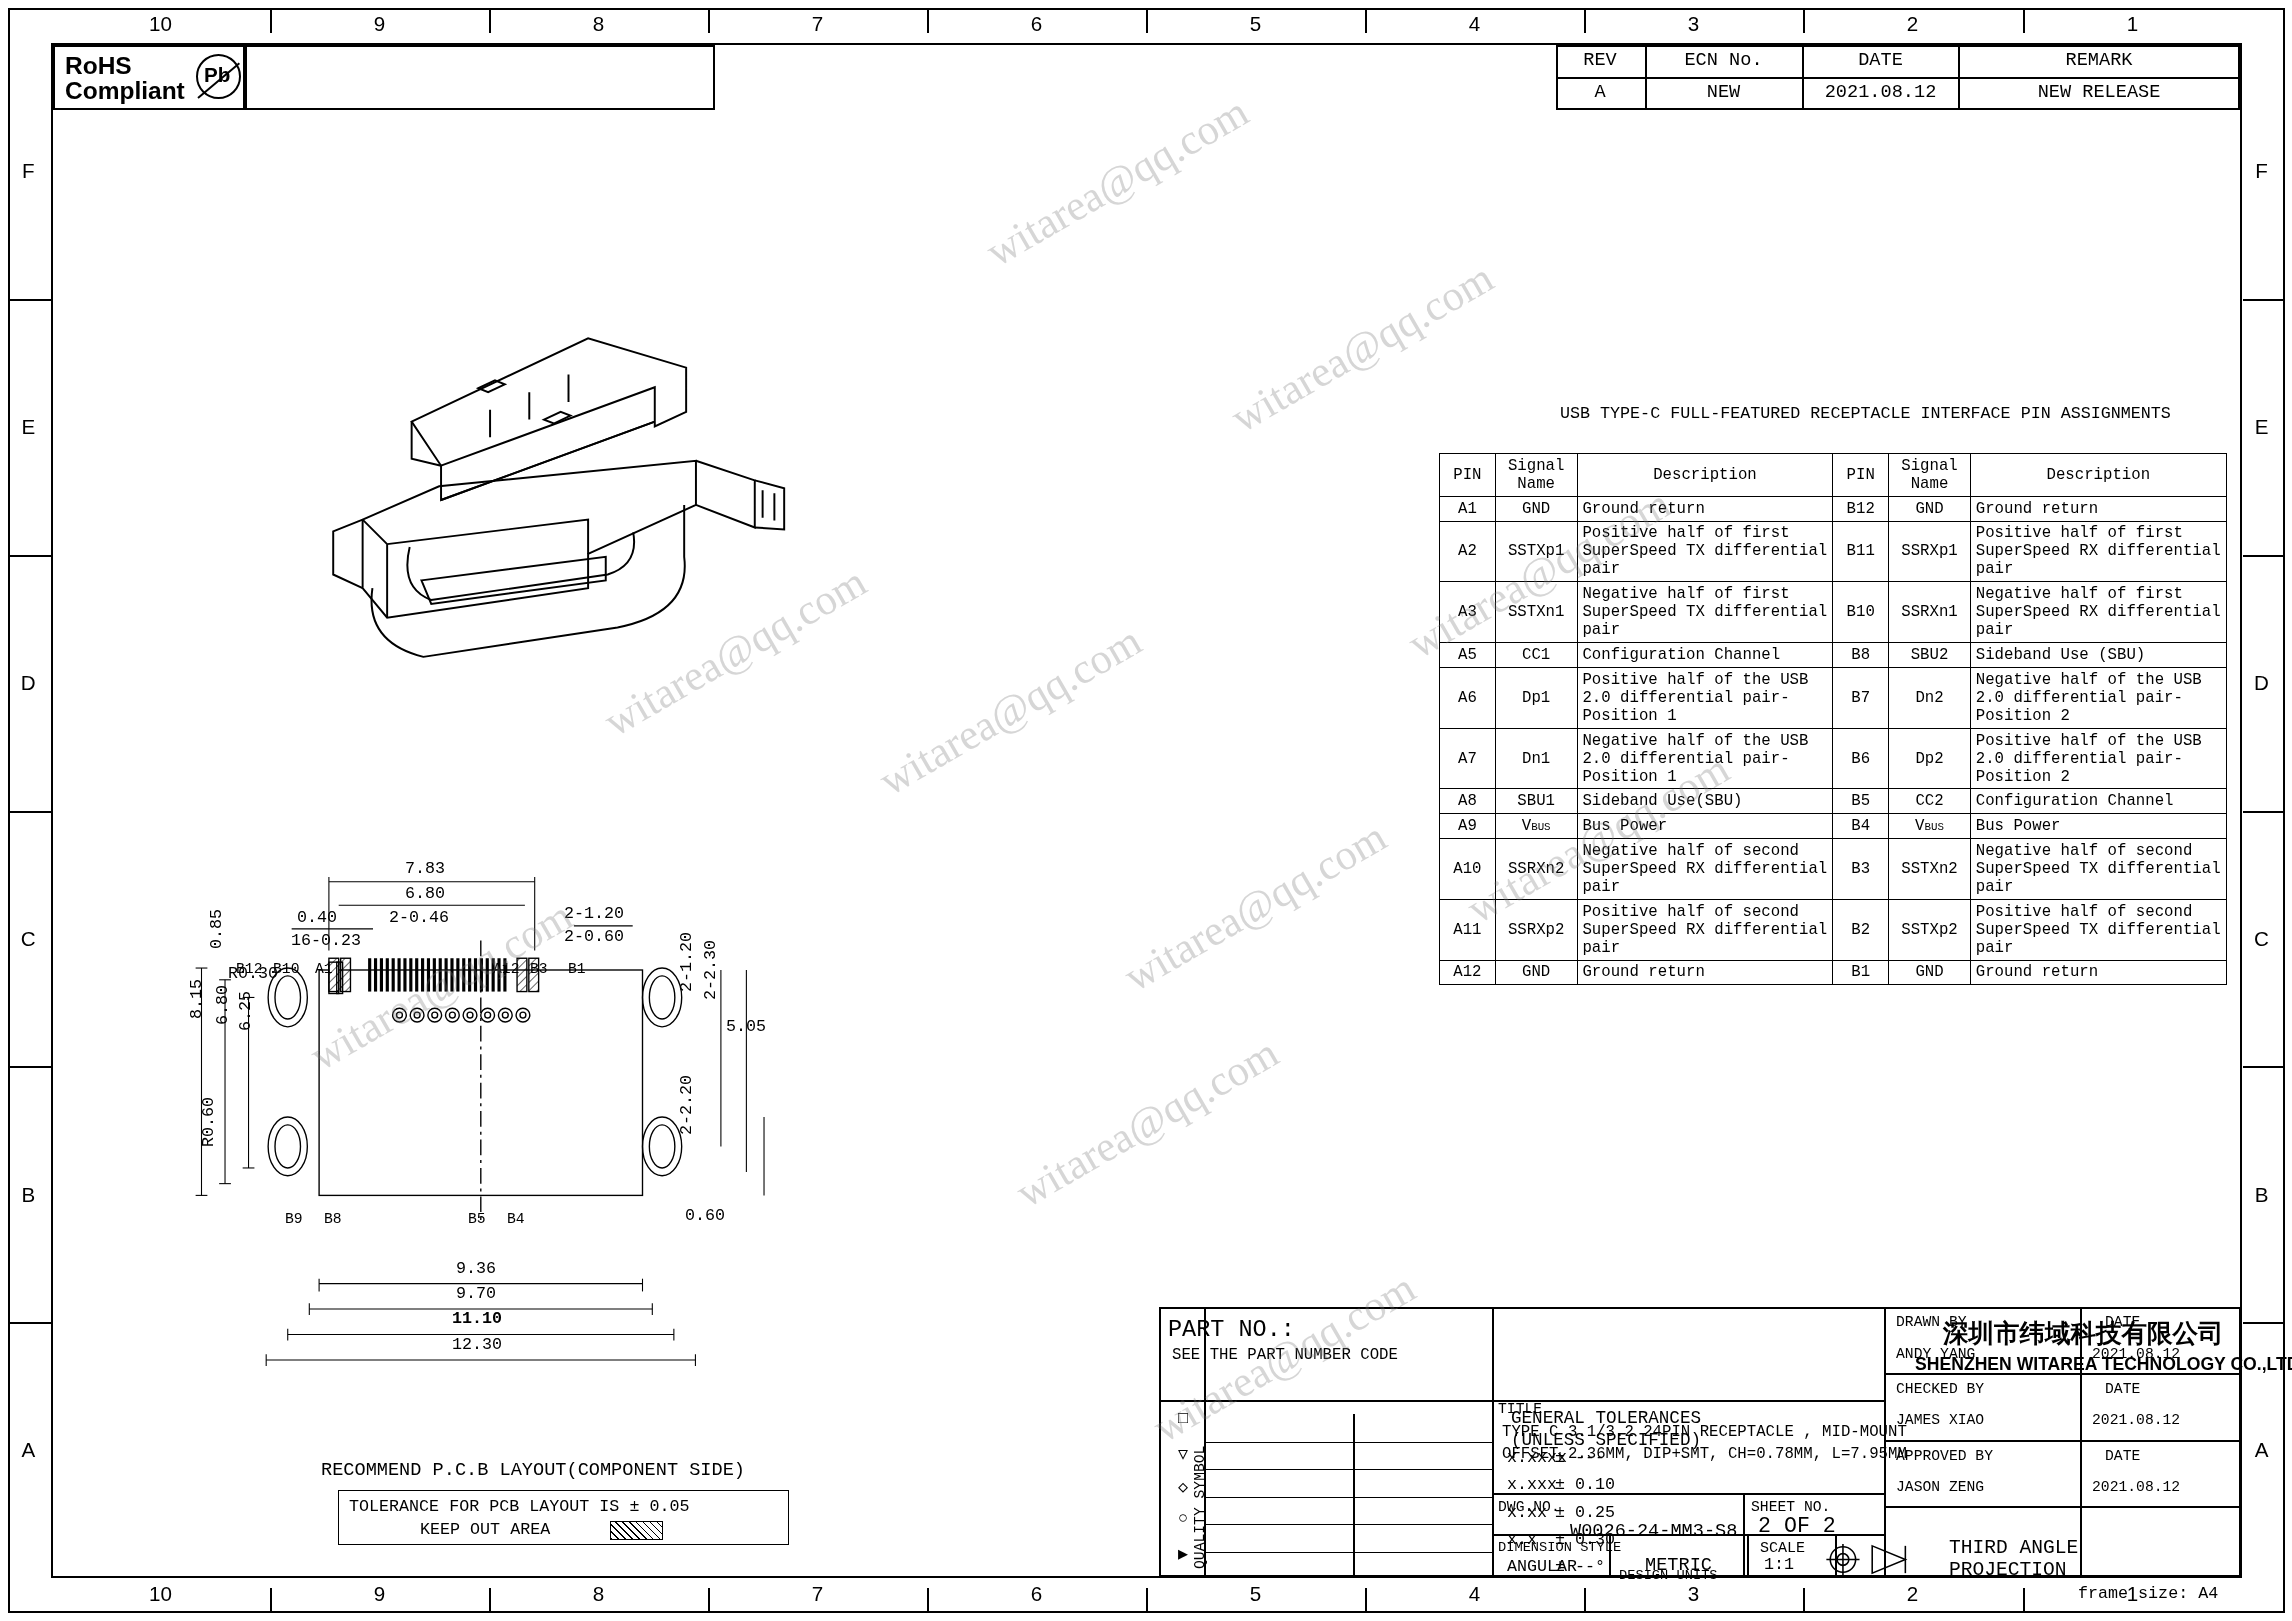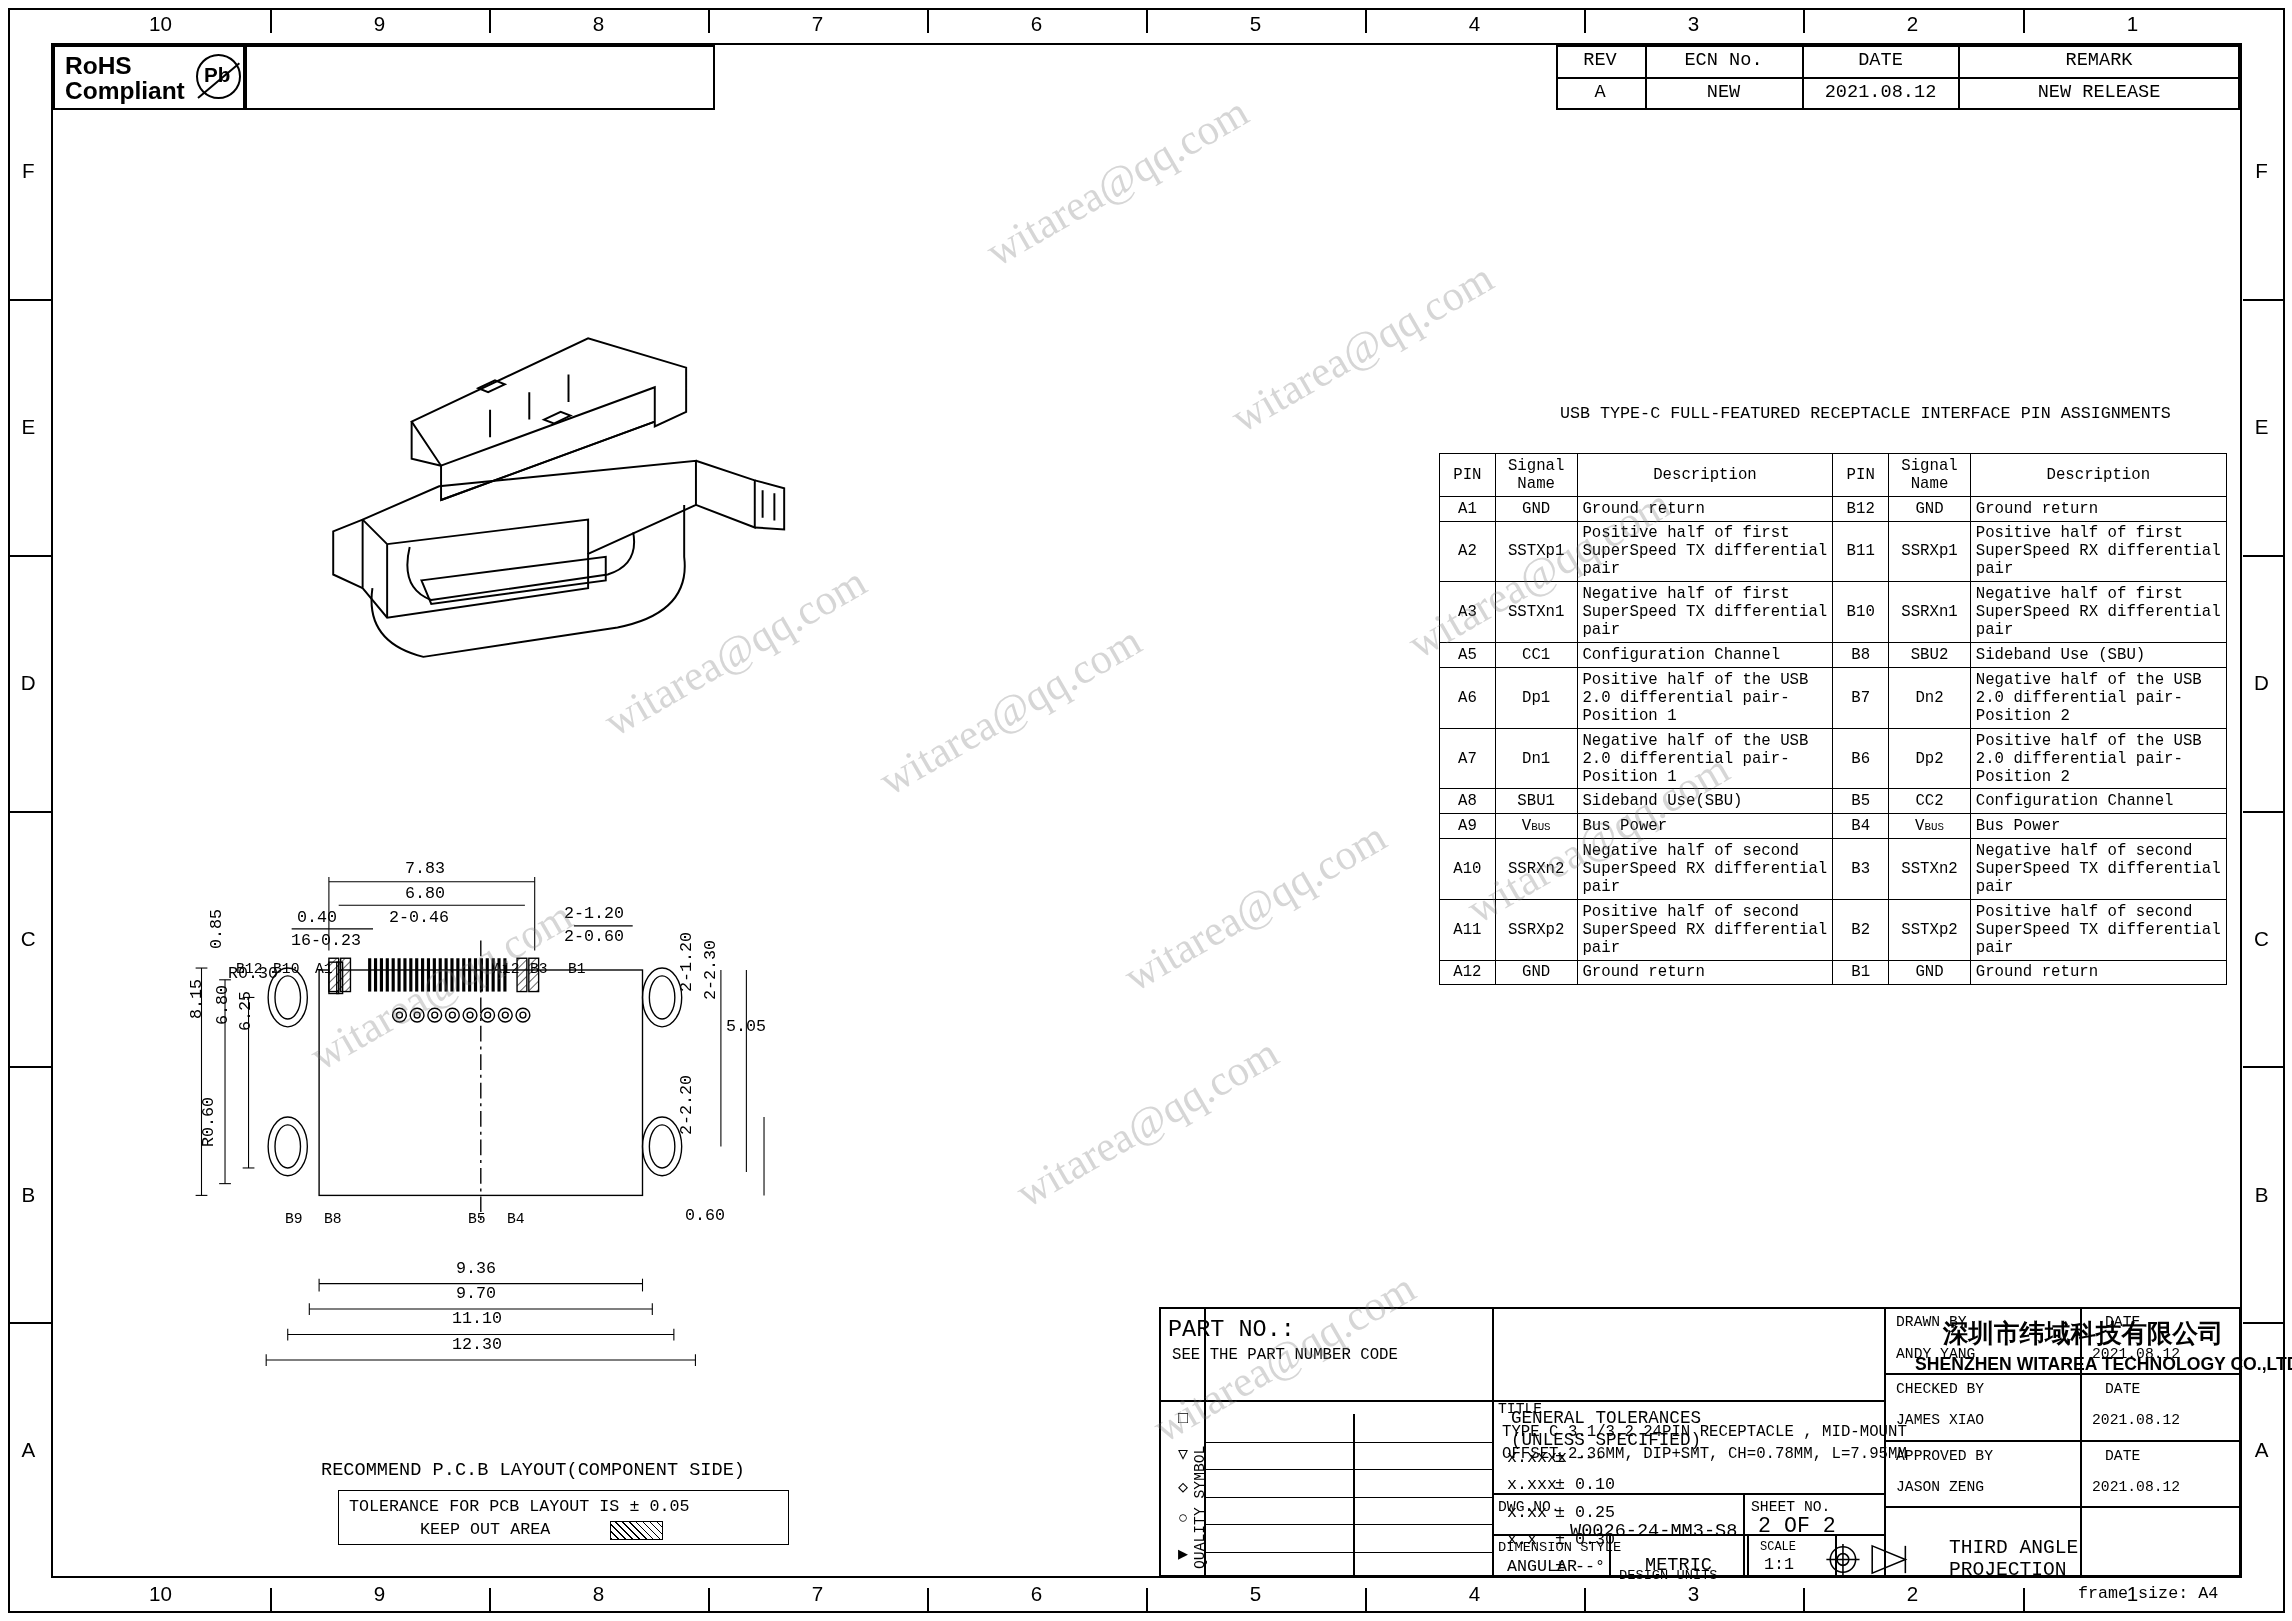--- a/index.html
+++ b/index.html
@@ -432,21 +432,21 @@
       <div class="dim" style="left: 726px; top: 1017px;">5.05</div>
       <div class="dimv" style="left: 677px; top: 1135px;">2-2.20</div>
       <div class="dim" style="left: 685px; top: 1206px;">0.60</div>
       <div class="dimv" style="left: 187px; top: 1019px;">8.15</div>
       <div class="dimv" style="left: 213px; top: 1025px;">6.80</div>
       <div class="dimv" style="left: 236px; top: 1031px;">6.25</div>
       <div class="dim" style="left: 228px; top: 964px;">R0.30</div>
       <div class="dimv" style="left: 199px; top: 1147px;">R0.60</div>
       <div class="dim" style="left: 456px; top: 1259px;">9.36</div>
       <div class="dim" style="left: 456px; top: 1284px;">9.70</div>
-      <div class="dim" style="left: 452px; top: 1309px;">11.10</div>
+      <div class="dim" style="left: 452px; top: 1309px; font-weight: bold;">11.10</div>
       <div class="dim" style="left: 452px; top: 1335px;">12.30</div>
       <div class="dim" style="left: 236px; top: 961px; font-size: 14.7px;">B12</div>
       <div class="dim" style="left: 273px; top: 961px; font-size: 14.7px;">B10</div>
       <div class="dim" style="left: 315px; top: 961px; font-size: 14.7px;">A1</div>
       <div class="dim" style="left: 493px; top: 961px; font-size: 14.7px;">A12</div>
       <div class="dim" style="left: 530px; top: 961px; font-size: 14.7px;">B3</div>
       <div class="dim" style="left: 568px; top: 961px; font-size: 14.7px;">B1</div>
       <div class="dim" style="left: 285px; top: 1211px; font-size: 14.7px;">B9</div>
       <div class="dim" style="left: 324px; top: 1211px; font-size: 14.7px;">B8</div>
       <div class="dim" style="left: 468px; top: 1211px; font-size: 14.7px;">B5</div>
@@ -512,21 +512,21 @@
       <div class="tb-t" style="left: 1502px; top: 1422px; font-size: 15.7px; line-height: 21.6px;">TYPE C 3.1/3.2 24PIN RECEPTACLE , MID-MOUNT
 OFFSET 2.36MM, DIP+SMT, CH=0.78MM, L=7.95MM</div>
       <div class="tb-t" style="left: 1498px; top: 1499px; font-size: 14.7px;">DWG.NO.</div>
       <div class="tb-t" style="left: 1570px; top: 1514px; font-size: 18.6px; margin-top: 7px;">W0026-24-MM3-S8</div>
       <div class="tb-t" style="left: 1751px; top: 1499px; font-size: 14.7px;">SHEET NO.</div>
       <div class="tb-t" style="left: 1758px; top: 1514px; font-size: 21.6px;">2 OF 2</div>
       <div class="tb-t" style="left: 1498px; top: 1540px; font-size: 13.7px;">DIMENSION STYLE</div>
       <div class="tb-t" style="left: 1515px; top: 1640px; font-size: 18.6px;">MM ONLY</div>
       <div class="tb-t" style="left: 1619px; top: 1540px; font-size: 13.7px; margin-top: 28px;">DESIGN UNITS</div>
       <div class="tb-t" style="left: 1645px; top: 1555px; font-size: 18.6px;">METRIC</div>
-      <div class="tb-t" style="left: 1760px; top: 1540px; font-size: 12px;">SCALE</div>
+      <div class="tb-t" style="left: 1760px; top: 1540px; font-size: 15px;">SCALE</div>
       <div class="tb-t" style="left: 1764px; top: 1555px; font-size: 16.7px;">1:1</div>
       <div class="tb-t" style="left: 1949px; top: 1538px; font-size: 19.6px; line-height: 21.6px; white-space: pre;">THIRD ANGLE
 PROJECTION</div>
       <div class="tb-t" style="left: 1896px; top: 1314px; font-size: 14.7px;">DRAWN BY</div>
       <div class="tb-t" style="left: 2105px; top: 1314px; font-size: 14.7px;">DATE</div>
       <div class="tb-t" style="left: 1896px; top: 1346px; font-size: 14.7px;">ANDY YANG</div>
       <div class="tb-t" style="left: 2092px; top: 1346px; font-size: 14.7px;">2021.08.12</div>
       <div class="tb-t" style="left: 1896px; top: 1381px; font-size: 14.7px;">CHECKED BY</div>
       <div class="tb-t" style="left: 2105px; top: 1381px; font-size: 14.7px;">DATE</div>
       <div class="tb-t" style="left: 1896px; top: 1412px; font-size: 14.7px;">JAMES XIAO</div>

